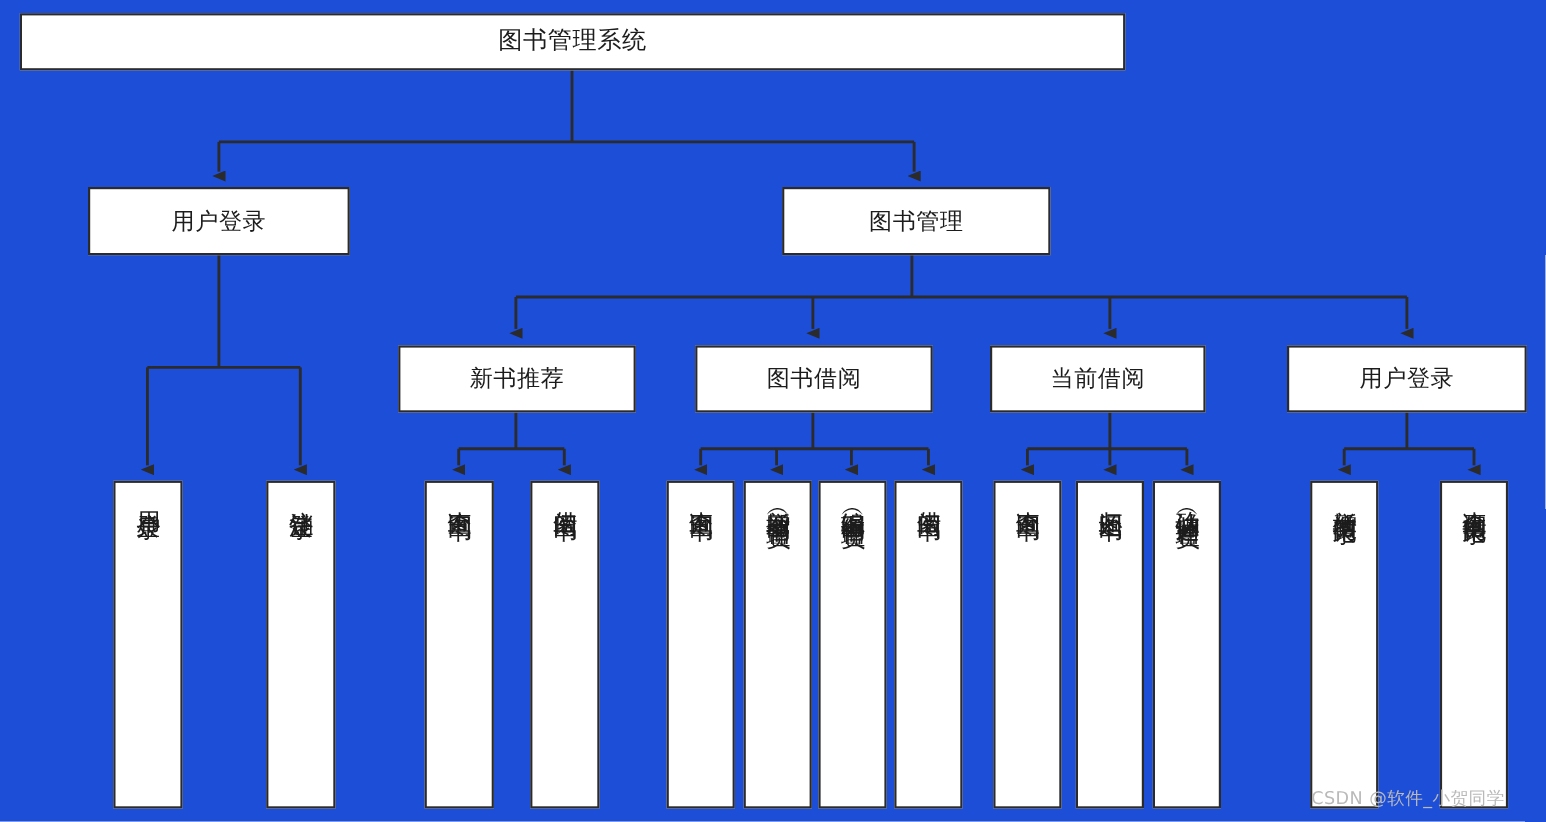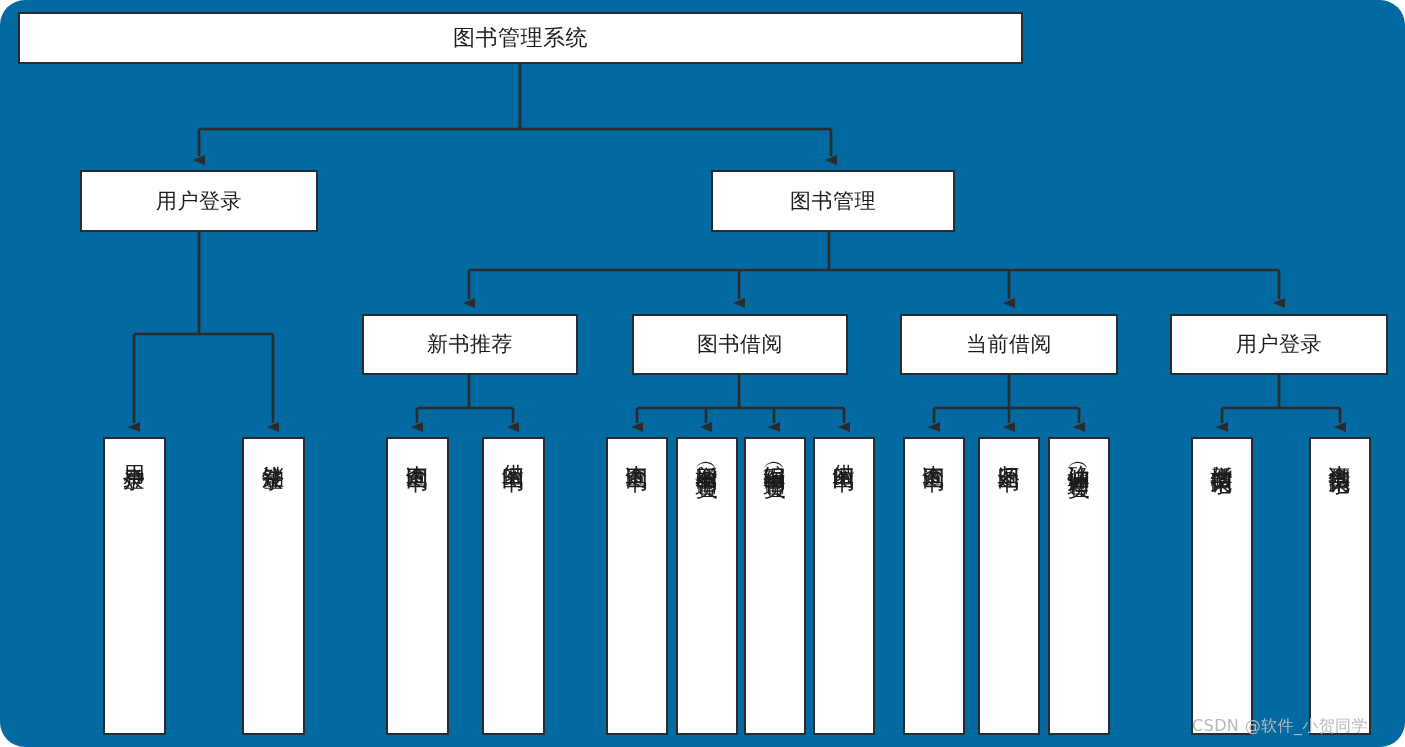--- a/index.html
+++ b/index.html
@@ -9,23 +9,22 @@
     background: #ffffff;
   }
   body {
     font-family: "DejaVu Sans", "Liberation Sans", sans-serif;
     color: #1a1a1a;
   }
   #diagram-root {
     position: relative;
     width: 1405px;
     height: 747px;
-    background: #0369a1;
+    background: #1d4ed8;
     overflow: hidden;
-    border-radius: 25px;
   }
   svg.connectors {
     position: absolute;
     left: 0;
     top: 0;
     width: 1405px;
     height: 747px;
     pointer-events: none;
   }
   .node {
@@ -141,21 +140,21 @@
   </div>
 
   <div class="node horizontal" style="left:362px; top:314px; width:216px; height:61px;">
     <span class="node-label">新书推荐</span>
   </div>
 
   <div class="node horizontal" style="left:632px; top:314px; width:216px; height:61px;">
     <span class="node-label">图书借阅</span>
   </div>
 
-  <div class="node horizontal" style="left:900px; top:314px; width:218px; height:61px;">
+  <div class="node horizontal" style="left:900px; top:314px; width:196px; height:61px;">
     <span class="node-label">当前借阅</span>
   </div>
 
   <div class="node horizontal" style="left:1170px; top:314px; width:218px; height:61px;">
     <span class="node-label">用户登录</span>
   </div>
 
   <div class="node vertical" style="left:103px; top:437px; width:63px; height:298px;">
     <span class="node-label">用户登录</span>
   </div>

